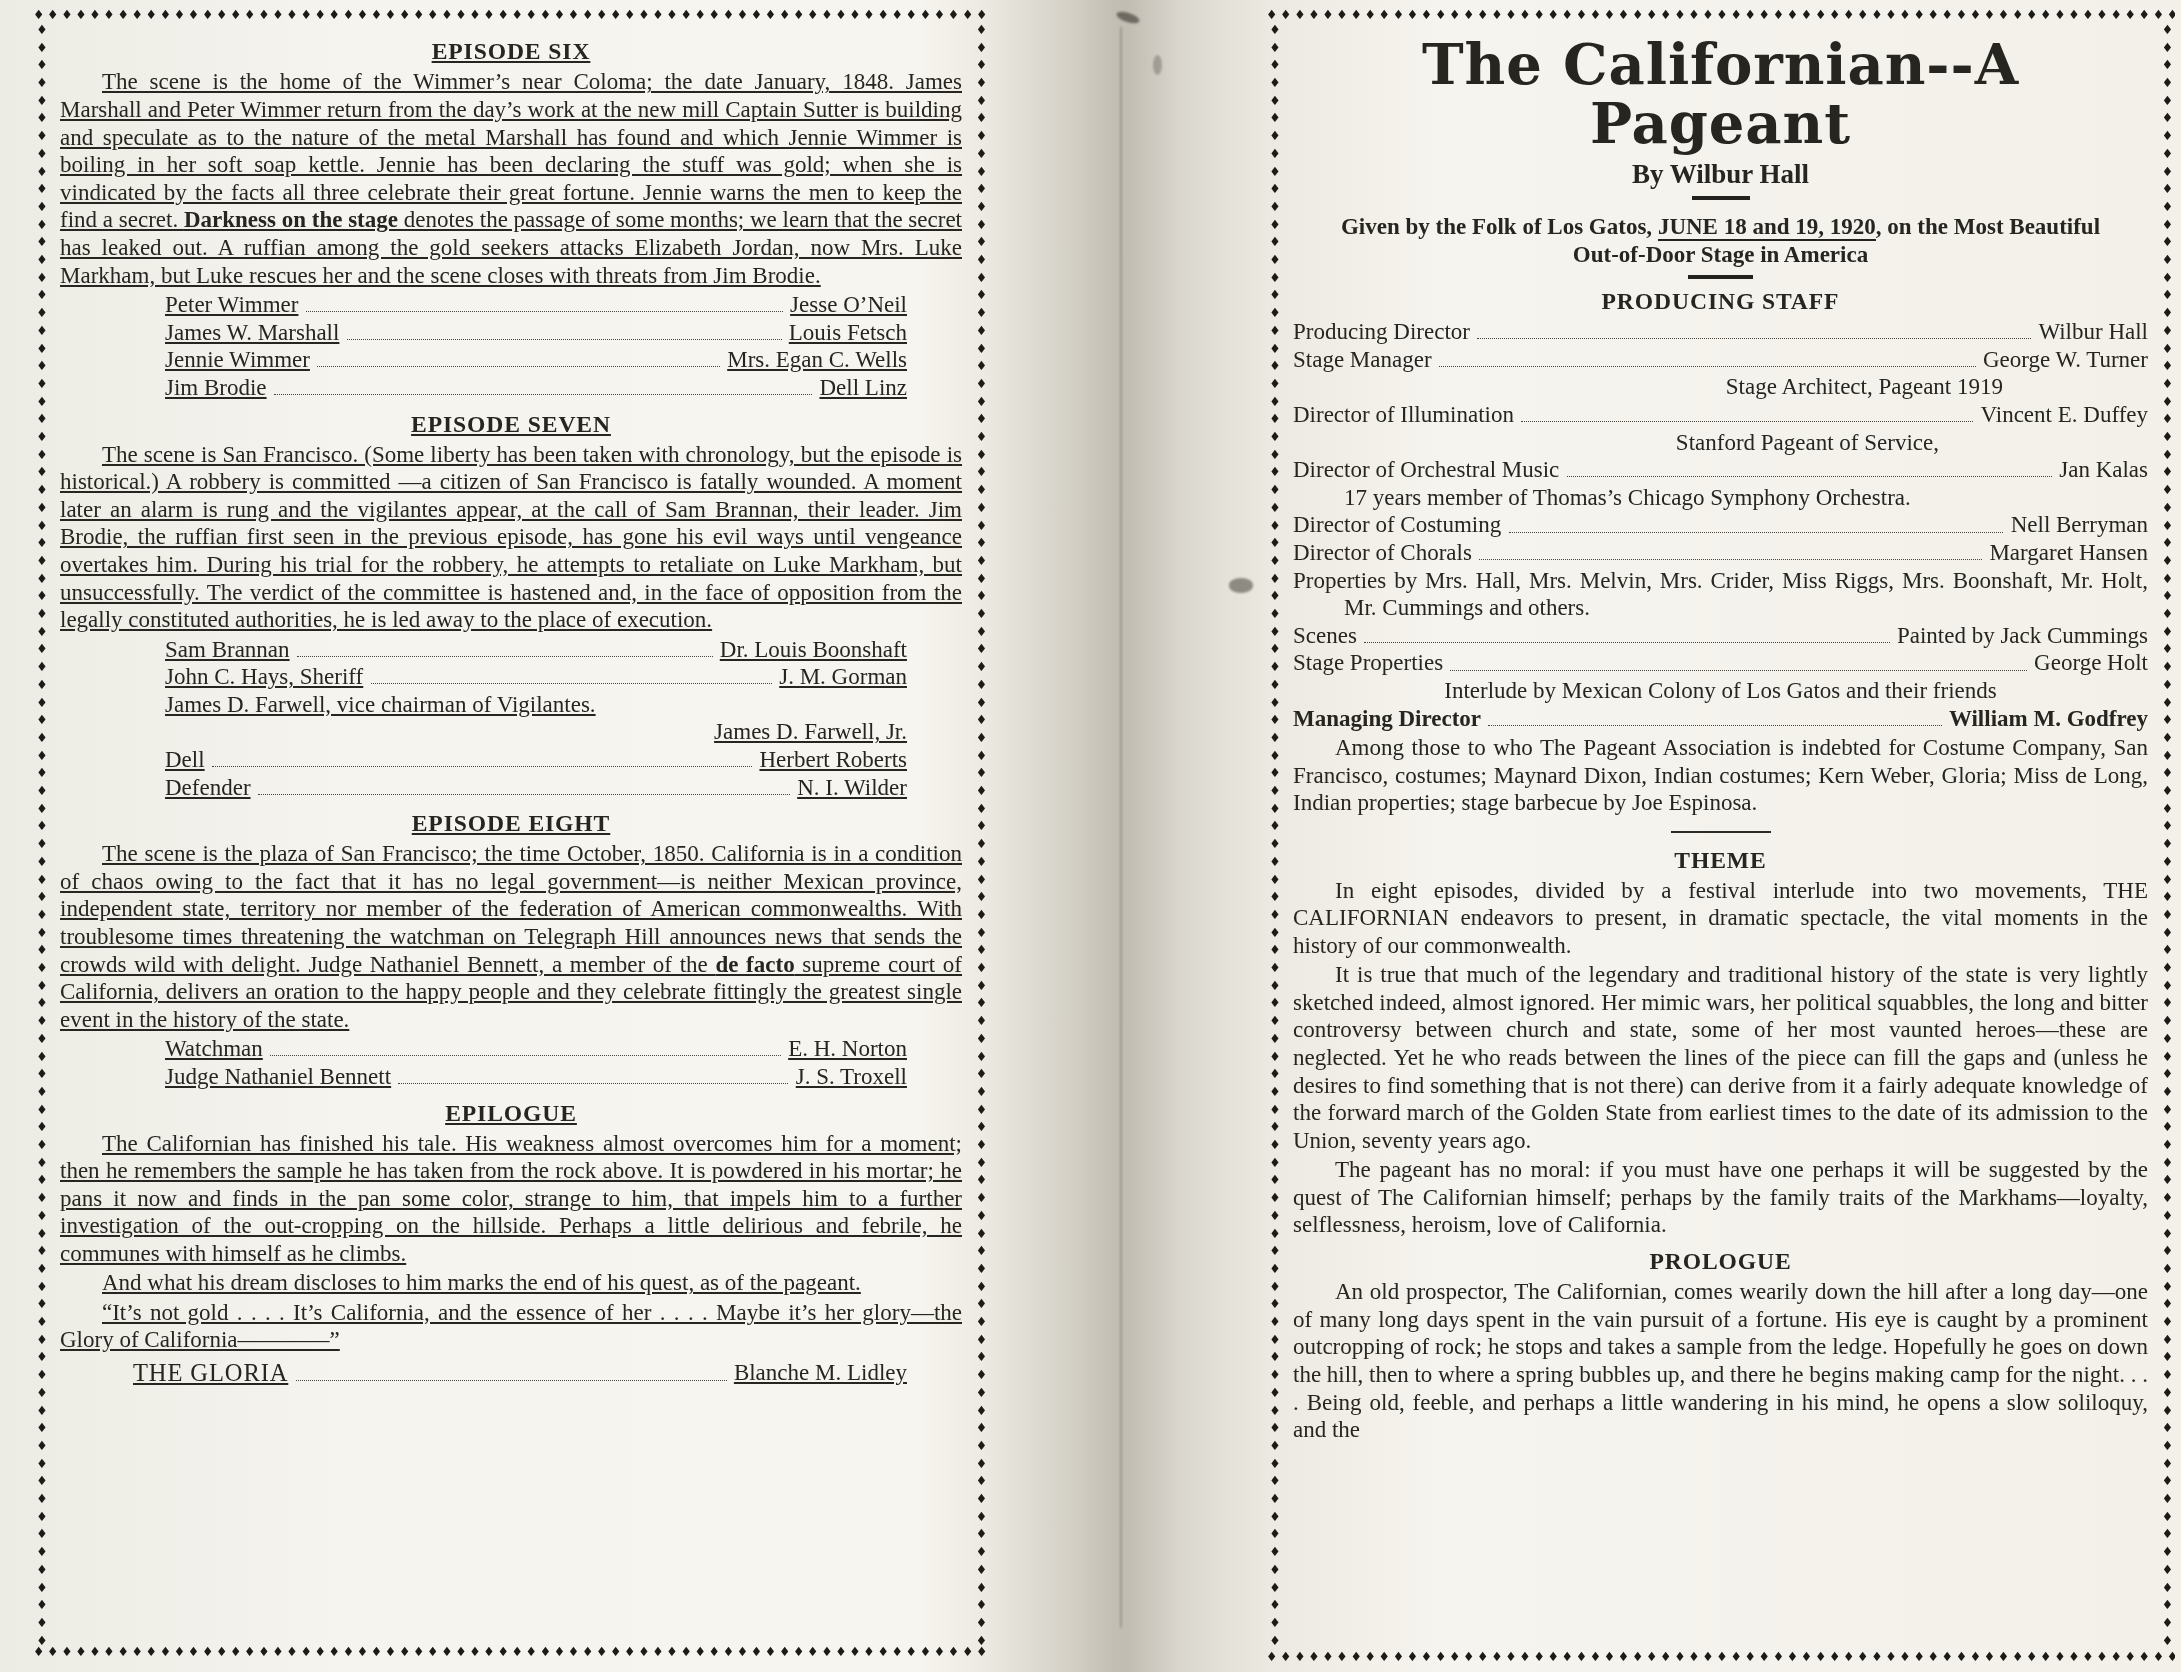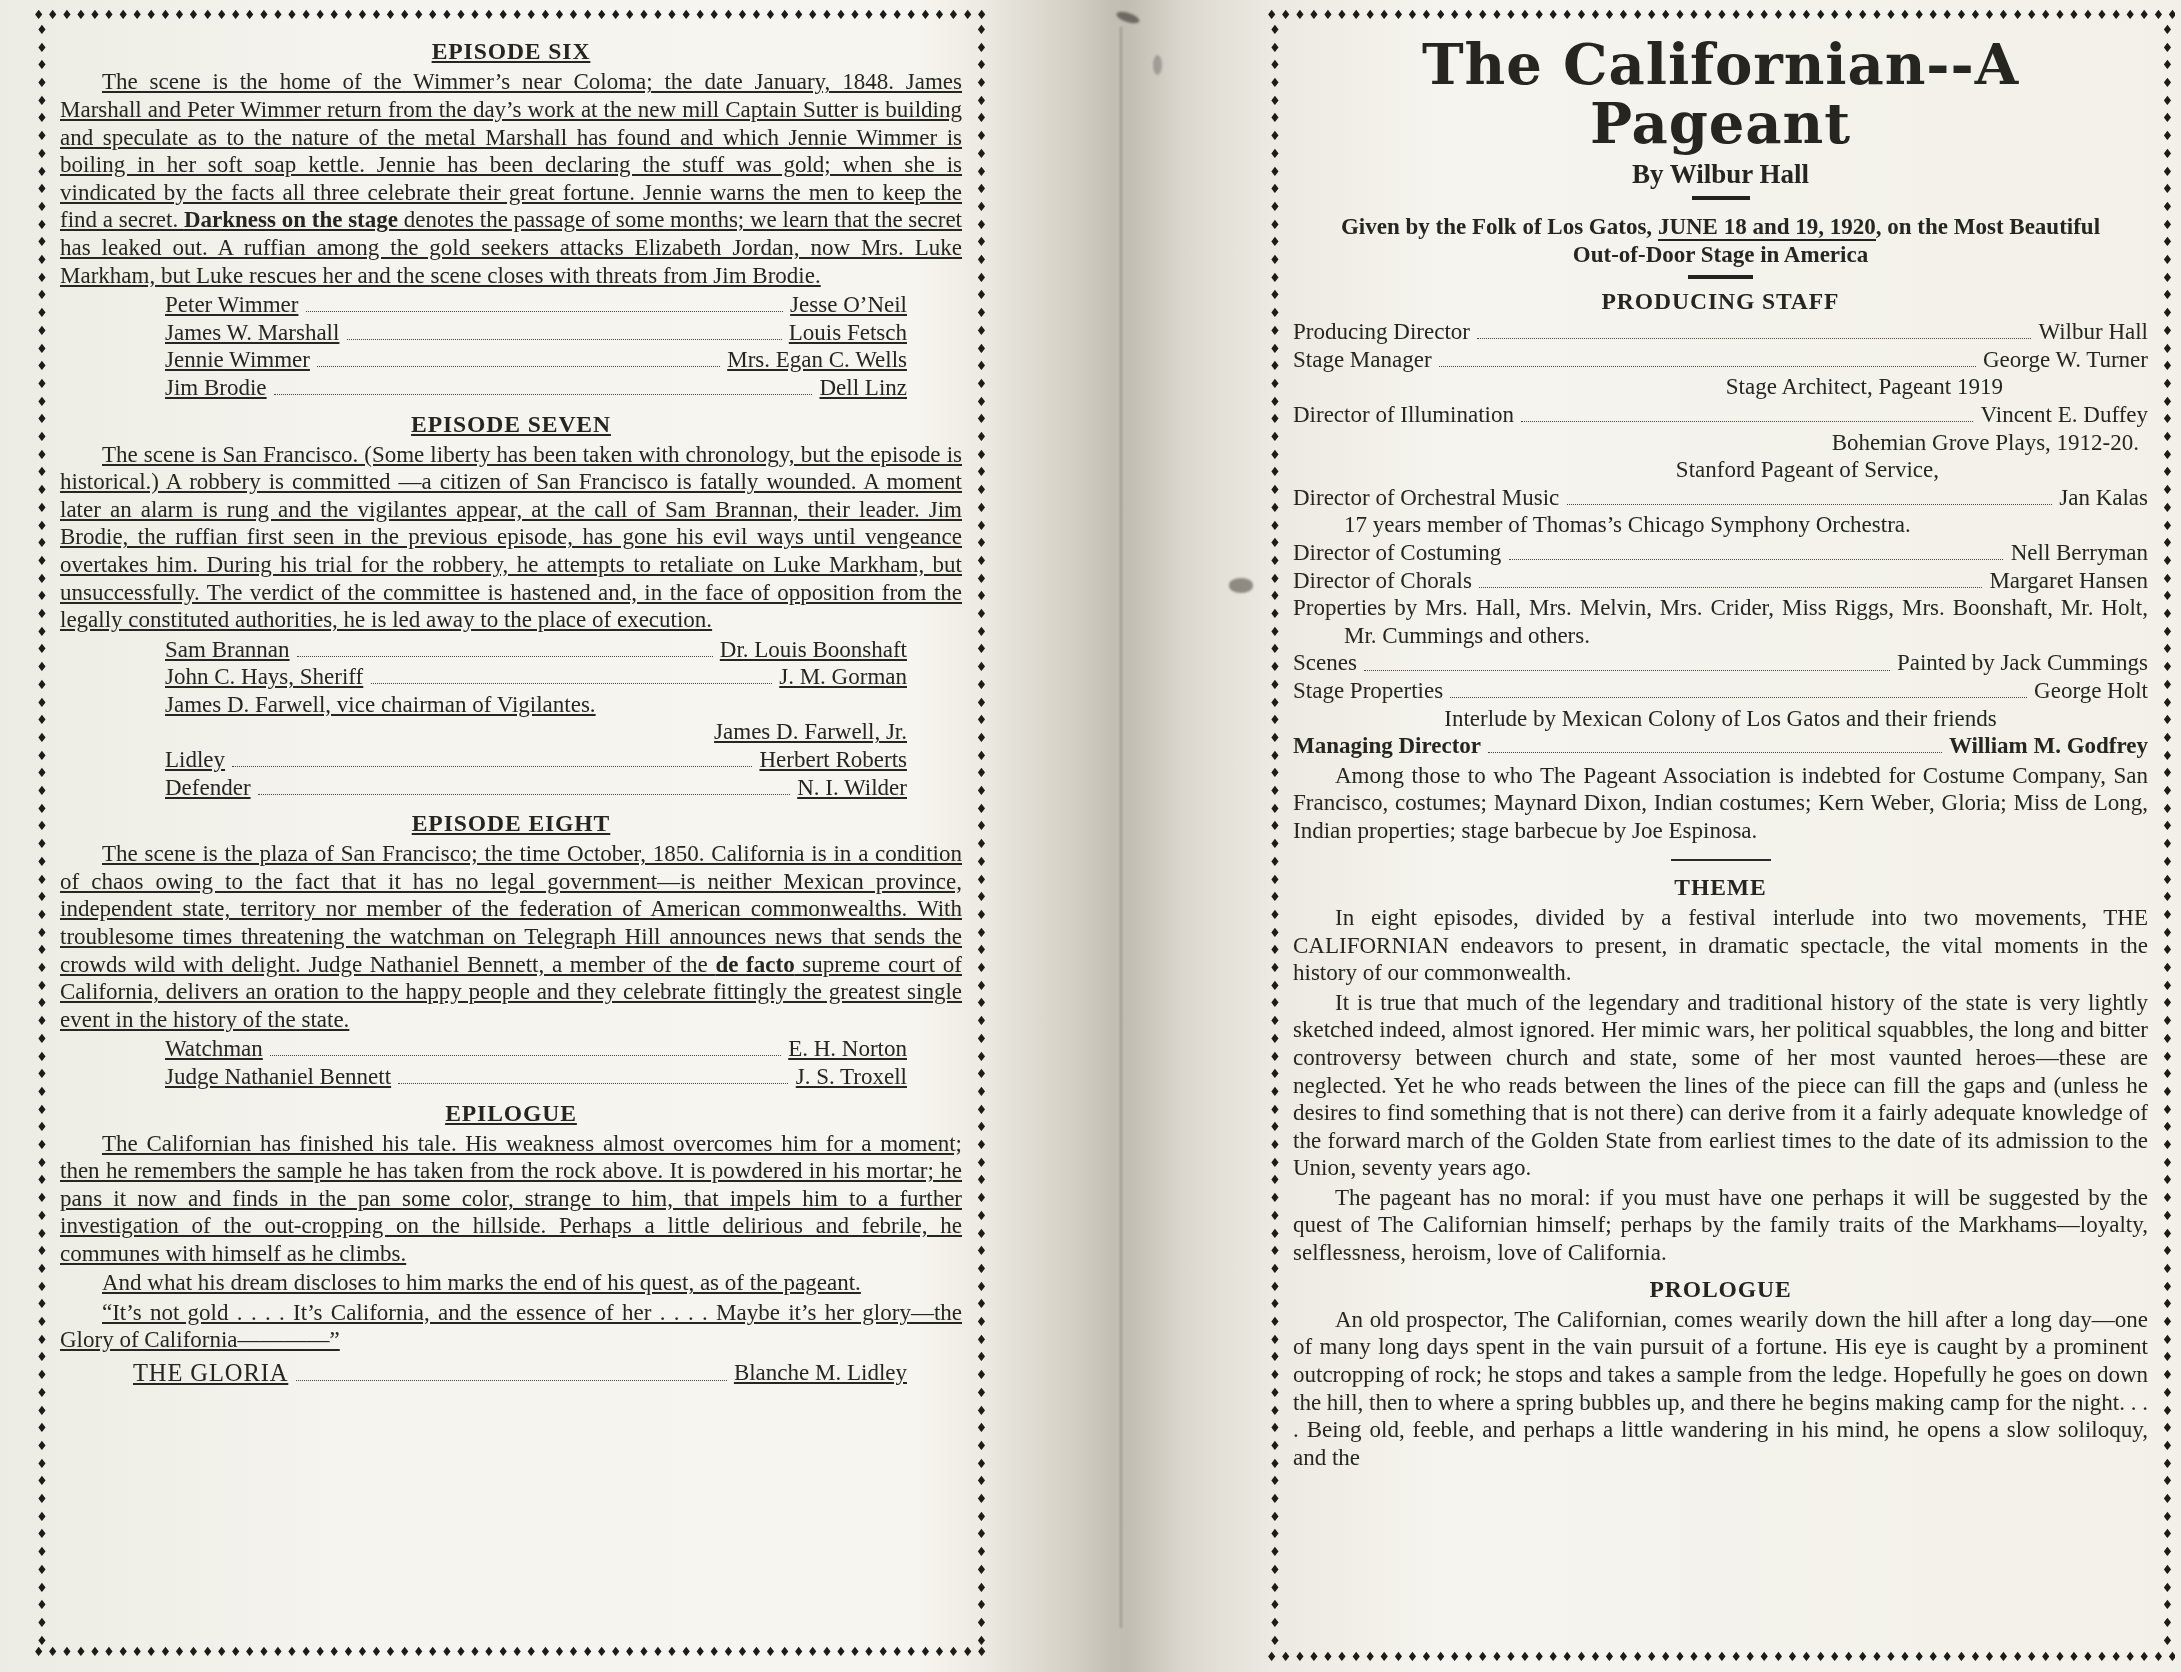--- a/index.html
+++ b/index.html
@@ -134,21 +134,21 @@
           <span class="actor">Dr. Louis Boonshaft</span>
         </div>
       <div class="cast-row">
           <span class="role">John C. Hays, Sheriff</span>
           <span class="dots"></span>
           <span class="actor">J. M. Gorman</span>
         </div>
       <div>James D. Farwell, vice chairman of Vigilantes.</div>
       <div class="right-line">James D. Farwell, Jr.</div>
       <div class="cast-row">
-          <span class="role">Lidley</span>
+          <span class="role">Dell</span>
           <span class="dots"></span>
           <span class="actor">Herbert Roberts</span>
         </div>
       <div class="cast-row">
           <span class="role">Defender</span>
           <span class="dots"></span>
           <span class="actor">N. I. Wilder</span>
         </div>
     </div>
 
@@ -209,21 +209,20 @@
           <span class="role">Stage Manager</span>
           <span class="dots"></span>
           <span class="actor">George W. Turner</span>
         </div>
       <div class="staff-note pr1">Stage Architect, Pageant 1919</div>
       <div class="staff-row">
           <span class="role">Director of Illumination</span>
           <span class="dots"></span>
           <span class="actor">Vincent E. Duffey</span>
         </div>
-      <div class="staff-note pr2">Bohemian Grove Plays, 1912-20.</div>
       <div class="staff-note pr3">Stanford Pageant of Service,</div>
       <div class="staff-row">
           <span class="role">Director of Orchestral Music</span>
           <span class="dots"></span>
           <span class="actor">Jan Kalas</span>
         </div>
       <div class="staff-sub">17 years member of Thomas’s Chicago Symphony Orchestra.</div>
       <div class="staff-row">
           <span class="role">Director of Costuming</span>
           <span class="dots"></span>

